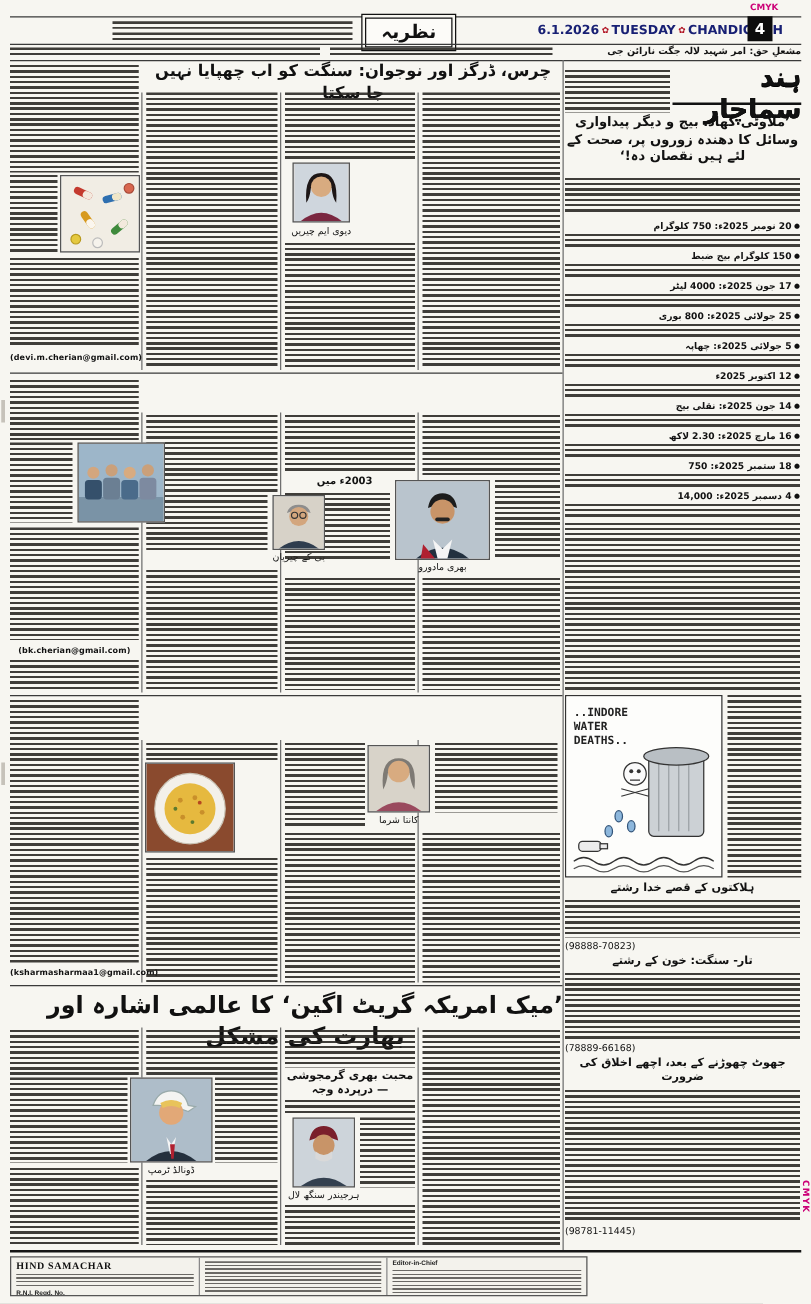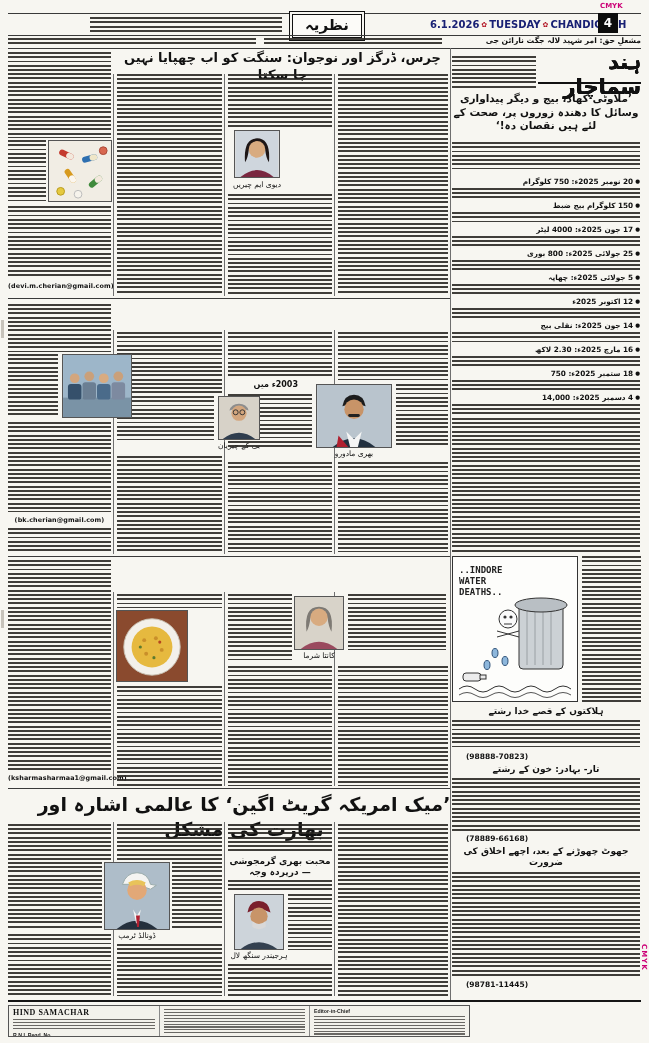--- a/index.html
+++ b/index.html
@@ -10,21 +10,21 @@
   .txt{background-image:repeating-linear-gradient(180deg,rgba(38,36,32,.88) 0px,rgba(38,36,32,.88) 1.9px,rgba(0,0,0,0) 1.9px,rgba(0,0,0,0) 4.25px)}
   .txt-fine{background-image:repeating-linear-gradient(180deg,rgba(60,58,55,.75) 0px,rgba(60,58,55,.75) 1.1px,rgba(0,0,0,0) 1.1px,rgba(0,0,0,0) 2.9px)}
   .rule-h{height:1px;background:#3a3a3a}
   .rule-hd{height:2px;background:#161616}
   .rule-v{width:1px;background:#6f6f6f}
   .urdu{direction:rtl;unicode-bidi:isolate;font-family:"DejaVu Sans",sans-serif}
   .hl{font-weight:700;text-align:center;line-height:1.3}
   .btitle{font-size:9px;font-weight:700;text-align:center;direction:rtl;line-height:1.2}
   .capn{font-size:7.5px;font-weight:400;text-align:center;direction:rtl;line-height:1.1}
   .email{font-size:6.4px;font-weight:700;text-align:center;letter-spacing:.1px}
-  .phone{font-size:7.5px;font-weight:700;text-align:center}
+  .phone{font-size:7.5px;font-weight:400;text-align:left}
   .photo{border:1px solid #555;background:#ddd;overflow:hidden;z-index:3}
   .photo svg{display:block;width:100%;height:100%}
   .secbox{border:1px solid #111;box-shadow:0 0 0 2px #f7f6f1,0 0 0 3px #111;padding:1px 12px 3px 12px;font-size:15px;font-weight:700;background:#fcfbf8}
   .dateline{font-size:10px;font-weight:700;color:#182074;text-align:right;white-space:nowrap}
   .dateline .sep{color:#b01020;font-size:7px;padding:0 2px;vertical-align:1px}
   .pgnum{background:#0d0d0d;color:#fff;font-weight:700;font-size:12px;display:flex;align-items:center;justify-content:center}
   .mast{font-weight:700;font-size:21px;direction:rtl;text-align:right;line-height:1.2;text-shadow:.4px 0 0 #000,0 .3px 0 #000}
   .bullet-row{direction:rtl;font-size:7.3px;font-weight:700;line-height:10px;white-space:nowrap;overflow:hidden}
   .bullet-row .dot{font-size:5.5px;margin-left:2px;vertical-align:1px}
   .kicker{font-size:7.6px;font-weight:700;text-align:right;direction:rtl;white-space:nowrap;overflow:hidden}
@@ -137,21 +137,21 @@
       <rect x="27" y="118" width="6" height="4" fill="#ececec" stroke="#333"></rect>
       <path d="M6 132 q8 -6 16 0 t16 0 t16 0 t16 0 t16 0 t16 0 t16 0" stroke="#333" fill="none"></path>
       <path d="M6 138 q8 -5 16 0 t16 0 t16 0 t16 0 t16 0 t16 0 t16 0" stroke="#555" fill="none"></path>
     </svg>
   </div>
   <div class="abs txt" style="left:582px;top:556px;width:59px;height:146px"></div>
 
   <div class="abs btitle" style="left:452px;top:706px;width:188px;height:12px">ہلاکتوں کے قصے خدا رشتے</div>
   <div class="abs txt" style="left:452px;top:720px;width:188px;height:30px"></div>
   <div class="abs phone" style="left:452px;top:752px;width:90px;height:9px">(98888-70823)</div>
-  <div class="abs btitle" style="left:452px;top:764px;width:188px;height:12px">تار- بہادر: خون کے رشتے</div>
+  <div class="abs btitle" style="left:452px;top:764px;width:188px;height:12px">تار- سنگت: خون کے رشتے</div>
   <div class="abs txt" style="left:452px;top:778px;width:188px;height:54px"></div>
   <div class="abs phone" style="left:452px;top:834px;width:90px;height:9px">(78889-66168)</div>
   <div class="abs btitle" style="left:452px;top:846px;width:188px;height:24px">جھوٹ چھوڑنے کے بعد، اچھے اخلاق کی ضرورت</div>
   <div class="abs txt" style="left:452px;top:872px;width:188px;height:106px"></div>
   <div class="abs phone" style="left:452px;top:980px;width:90px;height:9px">(98781-11445)</div>
 
   <div class="abs hl urdu" style="left:115px;top:50px;width:335px;height:20px;font-size:13px">چرس، ڈرگز اور نوجوان: سنگت کو اب چھپایا نہیں جا سکتا</div>
   <div class="abs rule-v" style="left:113px;top:74px;height:222px"></div>
   <div class="abs rule-v" style="left:224px;top:74px;height:222px"></div>
   <div class="abs rule-v" style="left:334px;top:74px;height:222px"></div>

